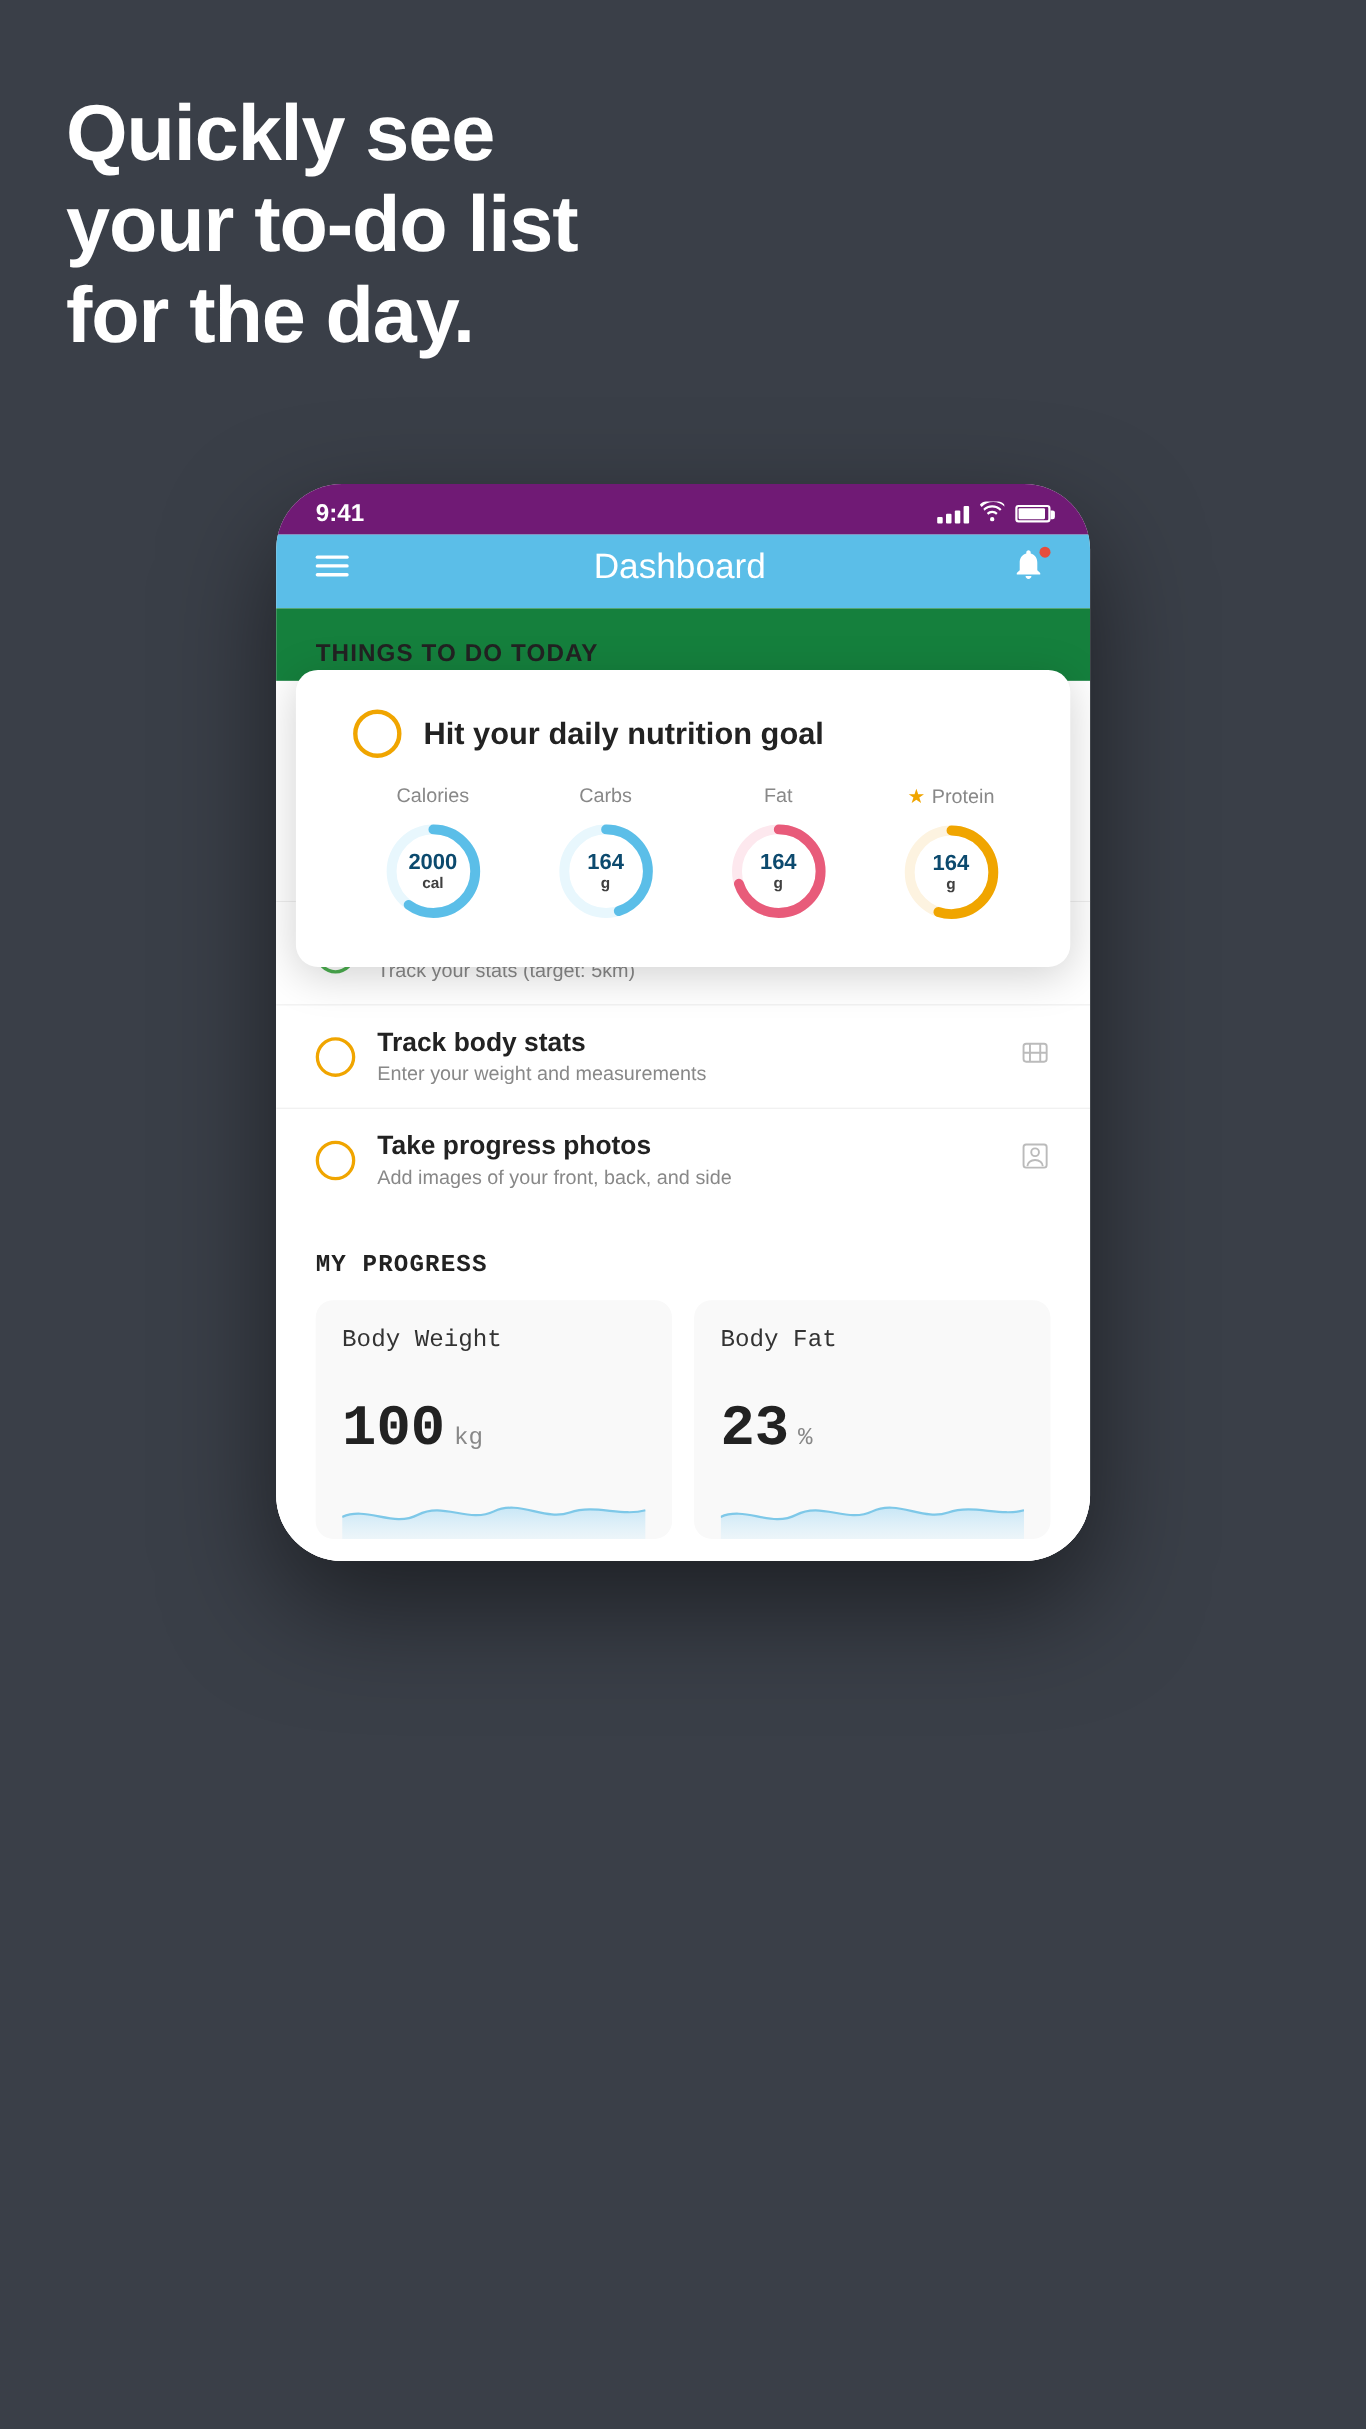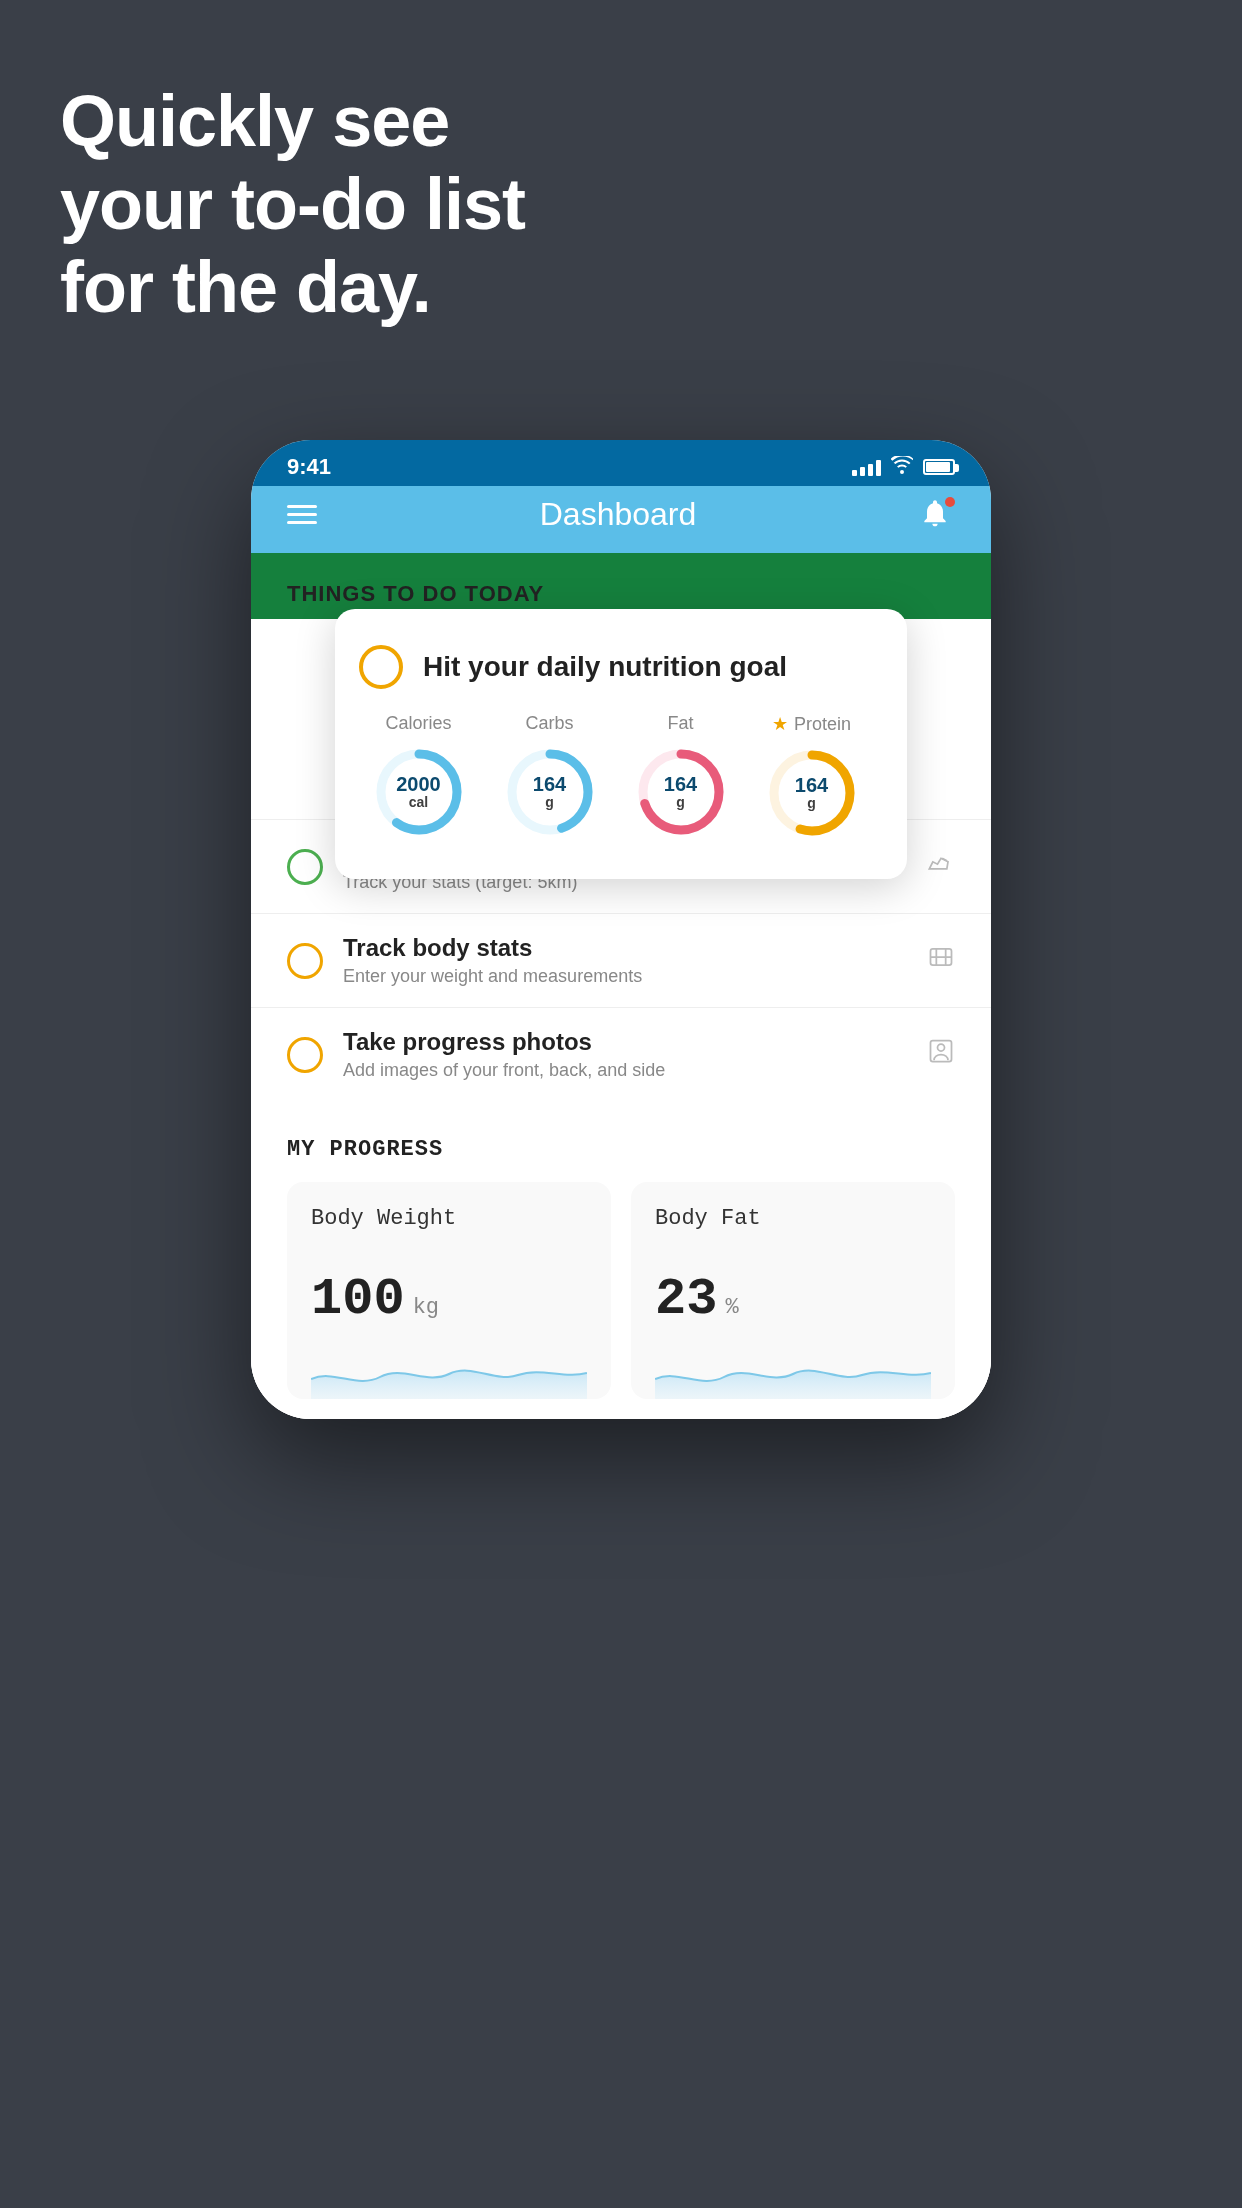--- a/index.html
+++ b/index.html
@@ -33,21 +33,21 @@
       transform: translateX(-50%);
       width: 740px;
       background: #f5f5f5;
       border-radius: 60px;
       overflow: hidden;
       box-shadow: 0 40px 100px rgba(0,0,0,0.5);
     }
 
     
     .status-bar {
-      background: #0369a1;
+      background: #701a75;
       display: flex;
       justify-content: space-between;
       align-items: center;
       padding: 14px 36px 6px 36px;
       color: #fff;
       font-size: 22px;
       font-weight: 600;
     }
     .status-icons {
       display: flex;
@@ -159,25 +159,25 @@
       text-transform: uppercase;
       background: #15803d;
     }
 
     
     .floating-card {
       position: absolute;
       top: -10px;
       left: 50%;
       transform: translateX(-50%);
-      width: 572px;
+      width: 704px;
       background: #fff;
       border-radius: 20px;
       box-shadow: 0 8px 40px rgba(0,0,0,0.18);
-      padding: 36px 36px 36px 24px;
+      padding: 36px 36px 36px 52px;
       z-index: 10;
     }
 
     .card-title-row {
       display: flex;
       align-items: center;
       gap: 20px;
       margin-bottom: 24px;
     }
 

